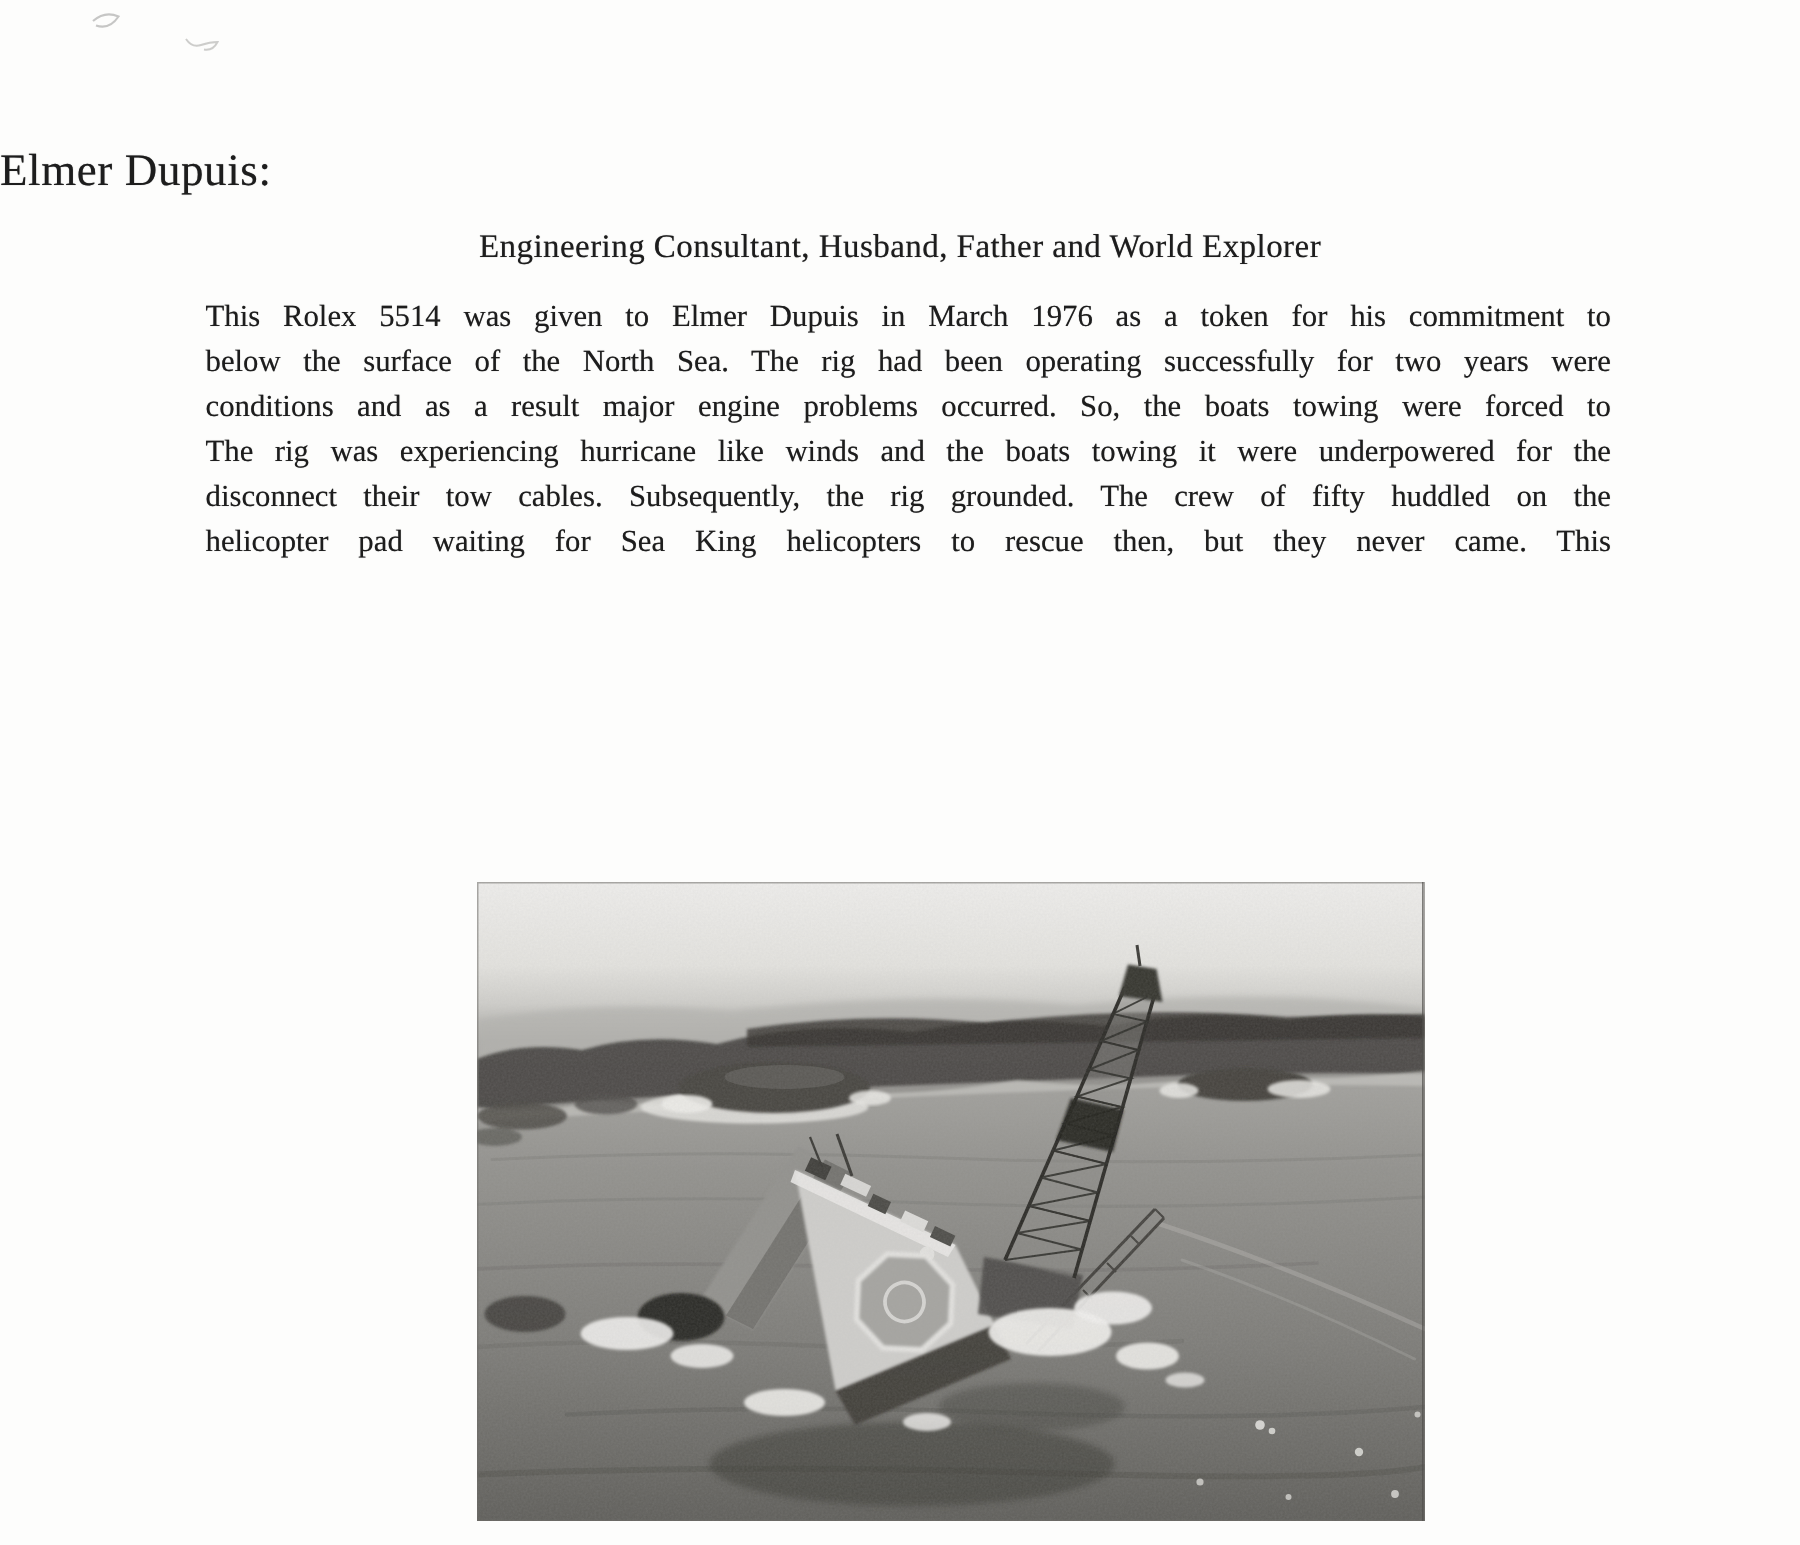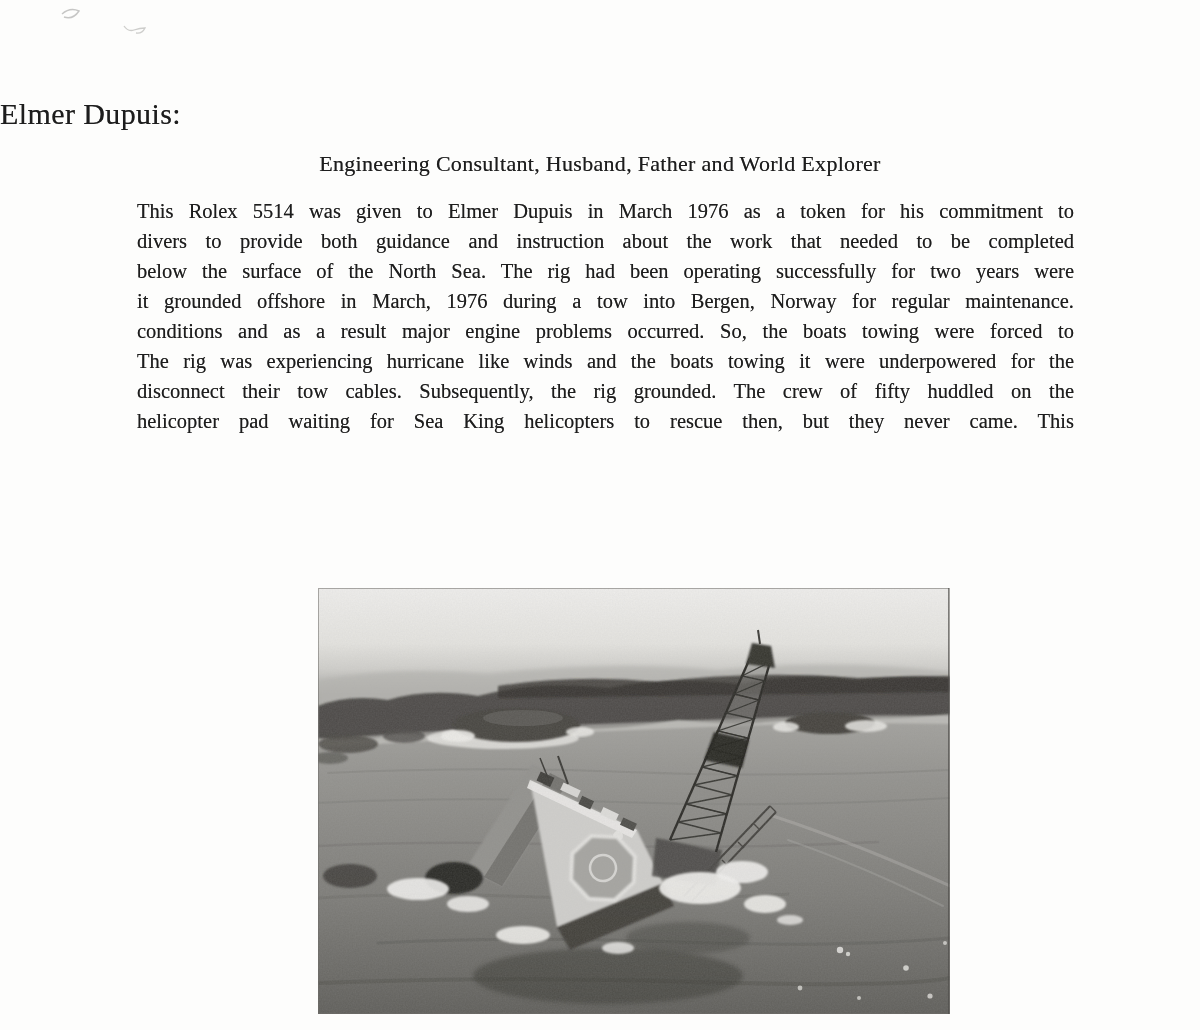--- a/index.html
+++ b/index.html
@@ -47,23 +47,21 @@
   <svg class="scan-marks" width="160" height="44" viewBox="0 0 160 44">
     <path d="M22,14 q8,-7 17,-3 q-6,9 -15,6" fill="none" stroke="#b8b8b6" stroke-width="1.4" opacity="0.8"></path>
     <path d="M84,26 q4,6 10,4 t11,-2 q-3,6 -9,5" fill="none" stroke="#c0c0be" stroke-width="1.3" opacity="0.8"></path>
   </svg>
 
   <h1 class="title">Elmer Dupuis:</h1>
   <h2 class="subtitle">Engineering Consultant, Husband, Father and World Explorer</h2>
 
   <div class="para">
     <div class="pline">This Rolex 5514 was given to Elmer Dupuis in March 1976 as a token for his commitment to</div>
-    <div class="pline">divers to provide both guidance and instruction about the work that needed to be completed</div>
     <div class="pline">below the surface of the North Sea. The rig had been operating successfully for two years were</div>
-    <div class="pline">it grounded offshore in March, 1976 during a tow into Bergen, Norway for regular maintenance.</div>
     <div class="pline">conditions and as a result major engine problems occurred. So, the boats towing were forced to</div>
     <div class="pline">The rig was experiencing hurricane like winds and the boats towing it were underpowered for the</div>
     <div class="pline">disconnect their tow cables. Subsequently, the rig grounded. The crew of fifty huddled on the</div>
     <div class="pline">helicopter pad waiting for Sea King helicopters to rescue then, but they never came. This</div>
   </div>
 
   <figure class="photo" role="img" aria-label="Black and white aerial photograph of the semi-submersible drilling rig Deep Sea Driller grounded and listing in the sea off a rocky coastline near Bergen, with its derrick tilted and waves breaking over the partially submerged deck">
     <svg width="632" height="426" viewBox="0 0 632 426">
       <defs>
         <linearGradient id="gSea" x1="0" y1="0" x2="0" y2="1">

